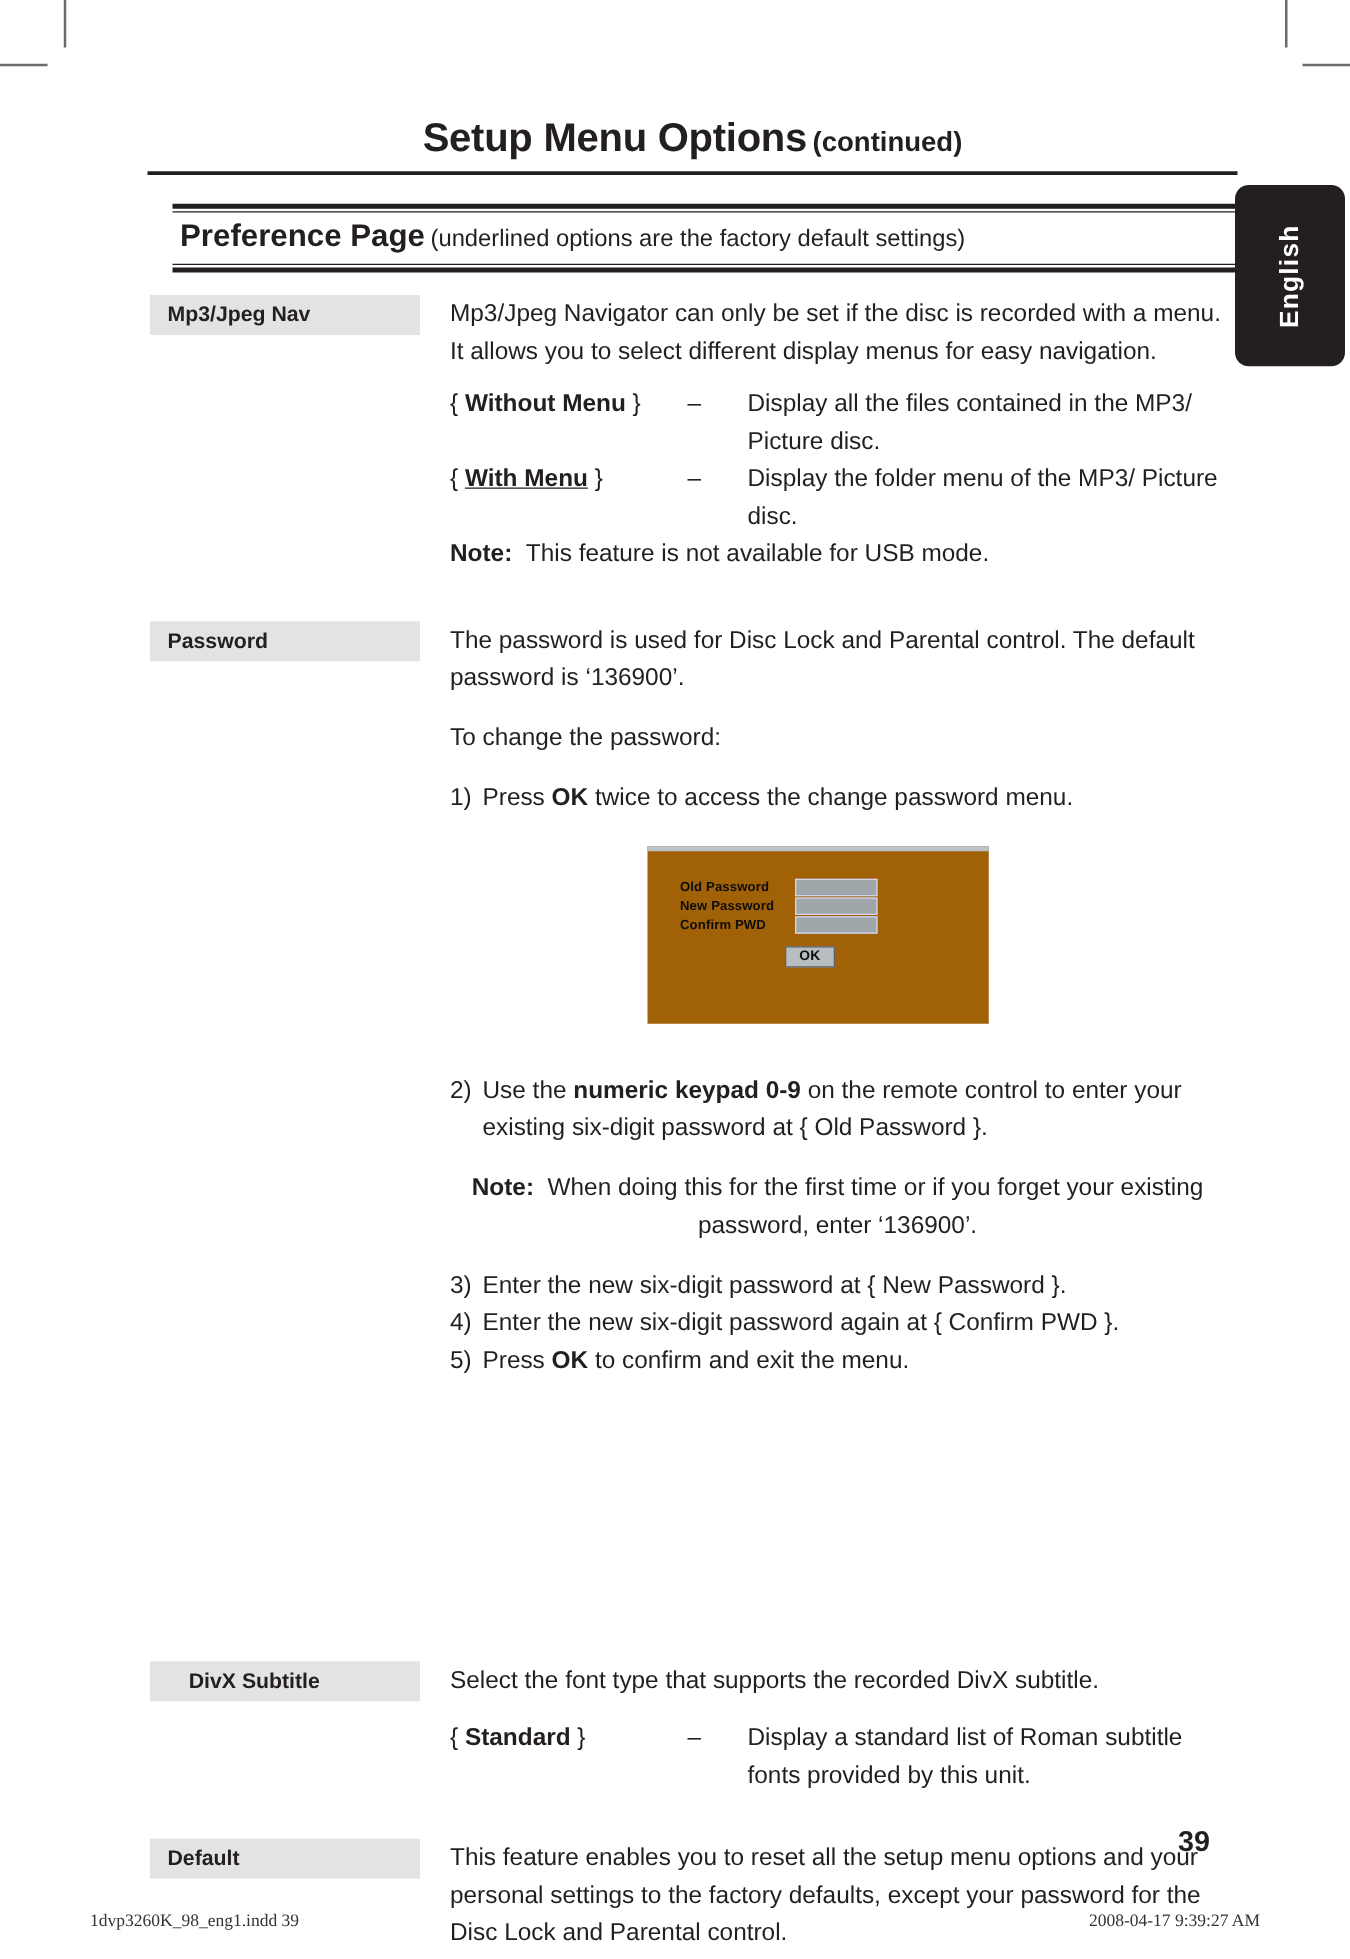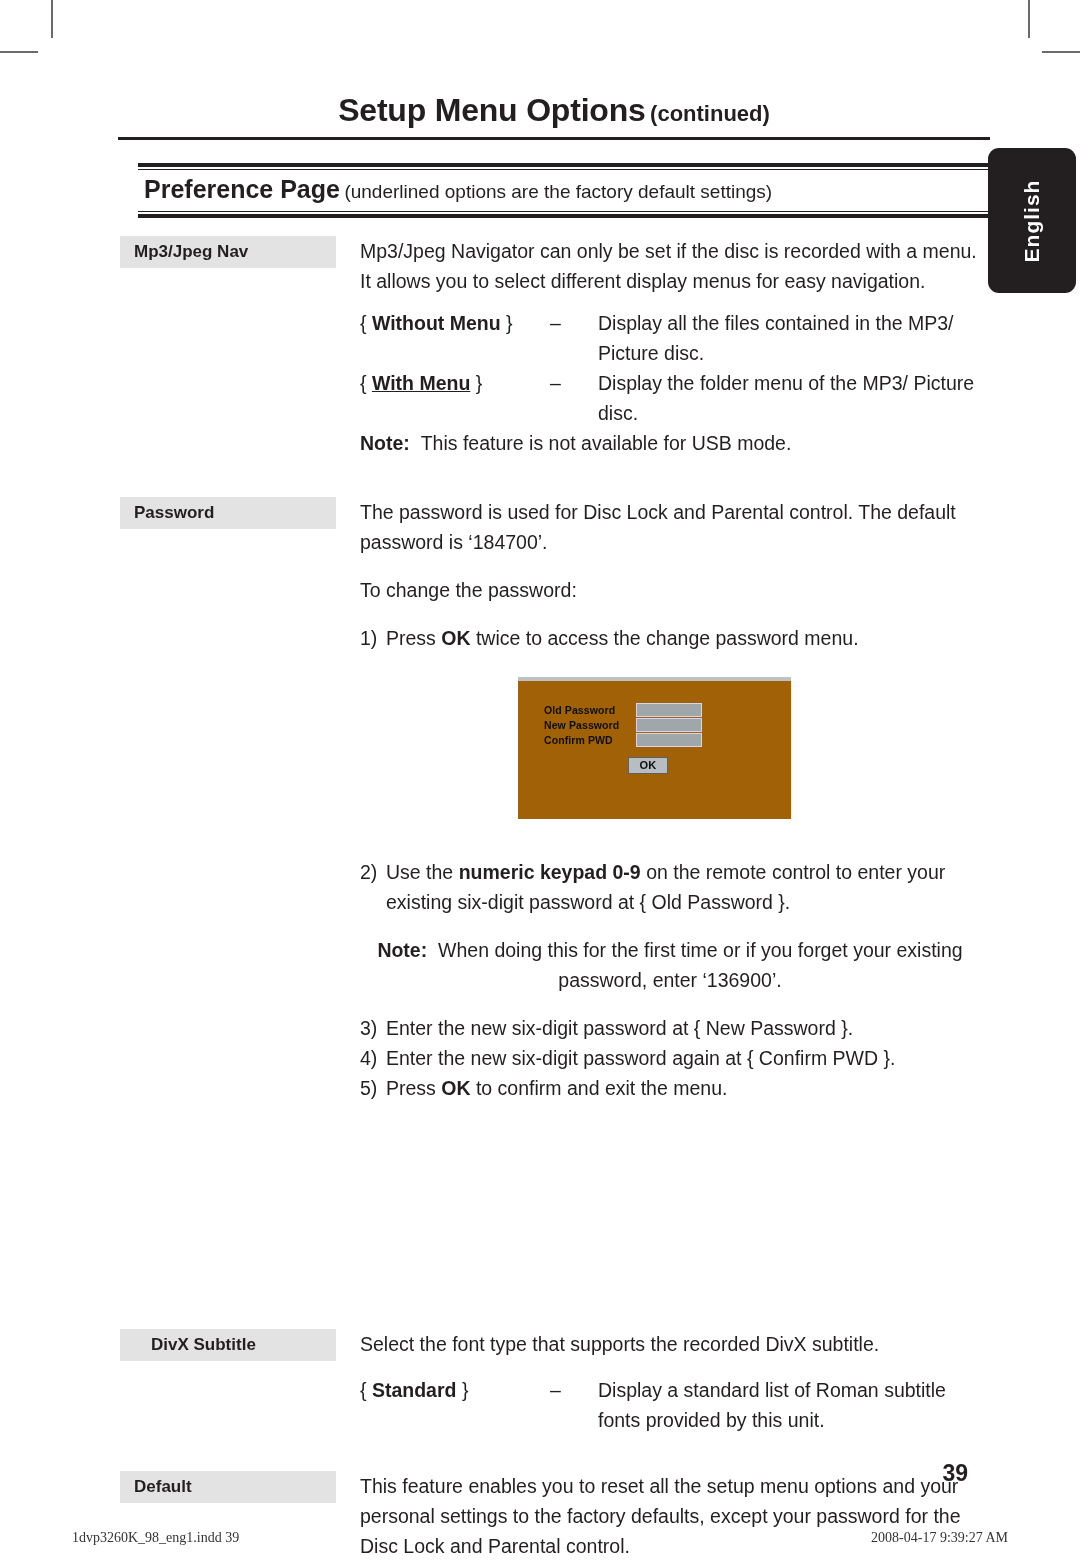--- a/index.html
+++ b/index.html
@@ -306,21 +306,21 @@
         <div class="para" style="margin-top:0;">
           <span class="b">Note:</span>
           <span>&nbsp;</span><span>This feature is not available for USB mode.</span>
         </div>
       </div>
     </div>
 
     <div class="section" style="min-height:800px; margin-top:36px;">
       <div class="label-box" style="top:0px;">Password</div>
       <div class="body-col">
-        <div class="para">The password is used for Disc Lock and Parental control. The default password is ‘184700’.</div>
+        <div class="para">The password is used for Disc Lock and Parental control. The default password is ‘136900’.</div>
         <div class="para">To change the password:</div>
 
         <div class="num-row" style="margin-top:18px;">
           <div class="num-idx">1)</div>
           <div class="num-txt">
             <span>Press </span><span class="b">OK</span><span> twice to access the change password menu.</span>
           </div>
         </div>
 
         <div class="osd">

